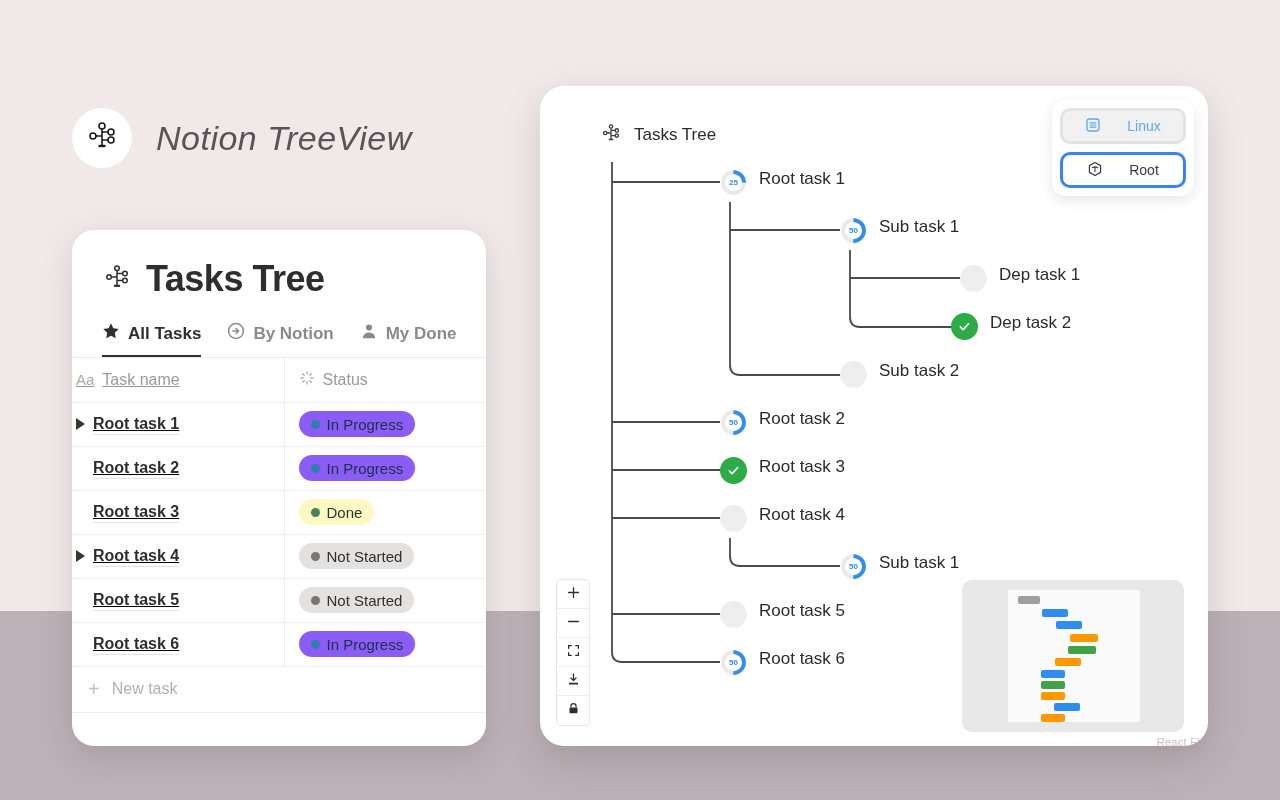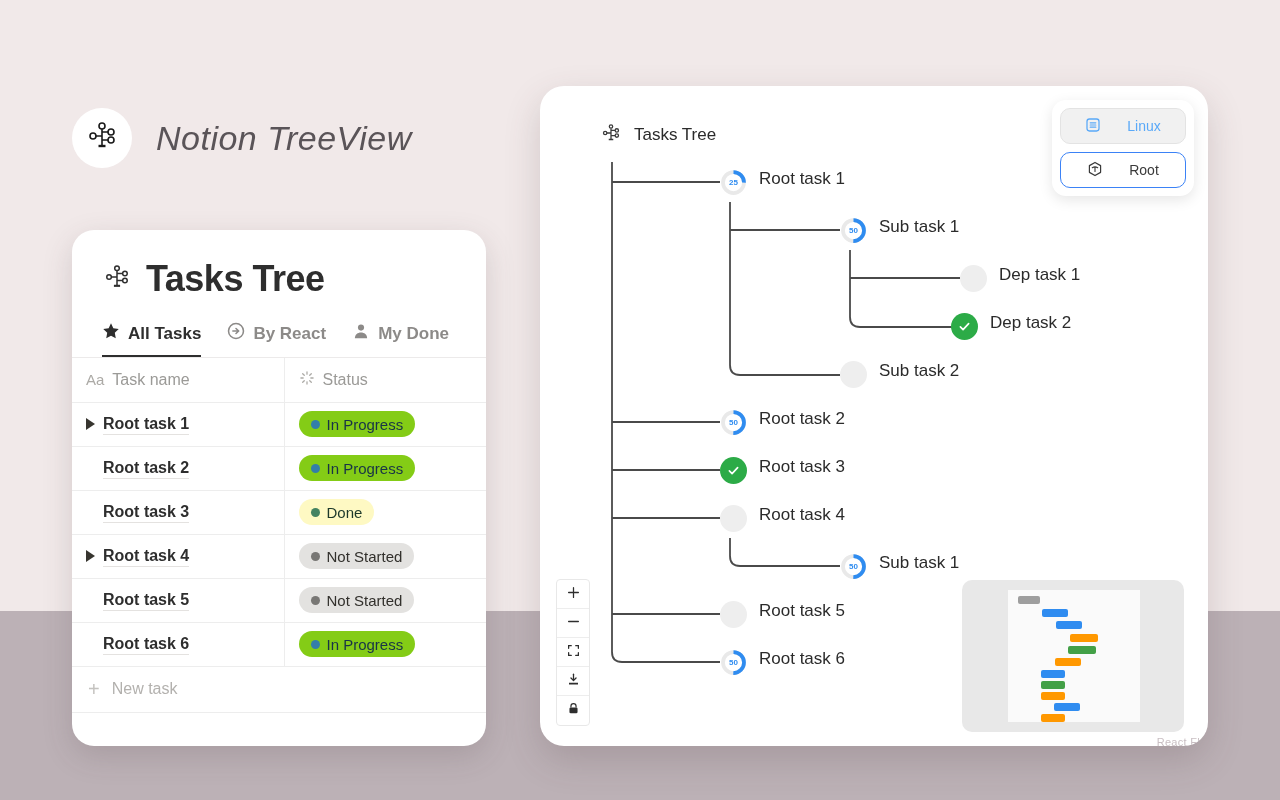--- a/index.html
+++ b/index.html
@@ -64,21 +64,21 @@
   .nc-tab.active { color: #2e2e2e; border-bottom-color: #2e2e2e; }
 
   table.nc-table { width: 100%; border-collapse: collapse; }
   table.nc-table th, table.nc-table td {
     border-bottom: 1px solid #ededed;
     border-right: 1px solid #ededed;
     text-align: left;
     height: 44px;
   }
   table.nc-table th:last-child, table.nc-table td:last-child { border-right: none; }
-  th.col-name, td.col-name { width: 212px; padding-left: 14px; }
+  th.col-name, td.col-name { width: 212px; padding-left: 4px; text-decoration: underline; }
   th.col-status, td.col-status { padding-left: 14px; }
   th.col-name, th.col-status {
     font-size: 16px; font-weight: normal; color: #9b9a97;
   }
   .th-inner { display: flex; align-items: center; gap: 8px; }
   .aa-icon { font-size: 15px; color: #acaaa6; font-weight: normal; }
 
   .row-name { display: flex; align-items: center; gap: 8px; }
   .tri {
     width: 0; height: 0;
@@ -93,21 +93,21 @@
     border-bottom: 1px solid #e4e2e0;
     line-height: 20px;
   }
 
   .pill {
     display: inline-flex; align-items: center; gap: 7px;
     height: 26px; padding: 0 12px; border-radius: 13px;
     font-size: 15px;
   }
   .pill .dot { width: 9px; height: 9px; border-radius: 50%; flex: none; }
-  .pill.blue { background: #84cc16; color: #183347; }
+  .pill.blue { background: #8b5cf6; color: #183347; }
   .pill.blue .dot { background: #337ea9; }
   .pill.green { background: #fef9c3; color: #1c3829; }
   .pill.green .dot { background: #448361; }
   .pill.gray { background: #e3e2e0; color: #32302c; }
   .pill.gray .dot { background: #787774; }
 
   .new-task {
     display: flex; align-items: center; gap: 12px;
     height: 46px; padding-left: 16px;
     font-size: 16px; color: #b3b1ae;
@@ -161,21 +161,21 @@
     position: absolute; right: 14px; top: 14px;
     width: 142px;
     background: #ffffff;
     border-radius: 14px;
     box-shadow: 0 4px 14px rgba(0,0,0,.10);
     padding: 8px;
     display: flex; flex-direction: column; gap: 8px;
   }
   .export-btn {
     height: 36px; border-radius: 10px;
-    border: 1px solid #3b82f6;
+    border: 3px solid #3b82f6;
     background: #ffffff;
     display: flex; align-items: center; justify-content: center; gap: 26px;
     font-size: 14px; color: #3a3a3a;
     cursor: pointer;
   }
   .export-btn.active {
     background: #f1f1f1; color: #5aa9f8; border-color: #e3e3e3;
   }
 
   
@@ -265,21 +265,21 @@
       </span>
       <span>All Tasks</span>
     </div>
     <div class="nc-tab">
       <span>
         <svg width="18" height="18" viewBox="0 0 20 20">
           <circle cx="10" cy="10" r="8.3" fill="none" stroke="#8c8a88" stroke-width="1.7"></circle>
           <path d="M6.5 10h6M10 7.2l3 2.8-3 2.8" fill="none" stroke="#8c8a88" stroke-width="1.7" stroke-linecap="round" stroke-linejoin="round"></path>
         </svg>
       </span>
-      <span>By React</span>
+      <span>By Notion</span>
     </div>
     <div class="nc-tab">
       <span>
         <svg width="18" height="18" viewBox="0 0 20 20">
           <circle cx="10" cy="6.2" r="3.4" fill="#8c8a88"></circle>
           <path d="M3.2 18c0-3.9 3.1-6.3 6.8-6.3s6.8 2.4 6.8 6.3z" fill="#8c8a88"></path>
         </svg>
       </span>
       <span>My Done</span>
     </div>

